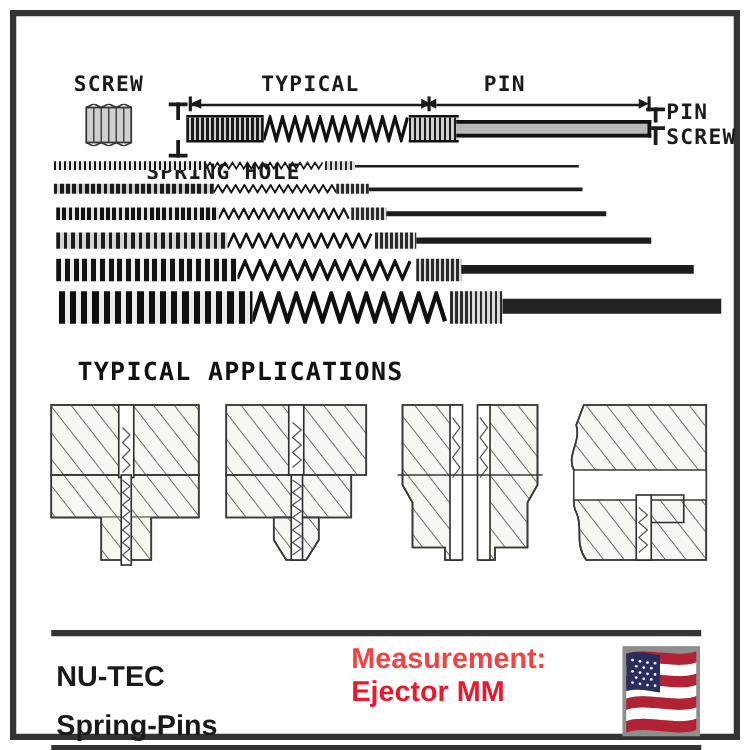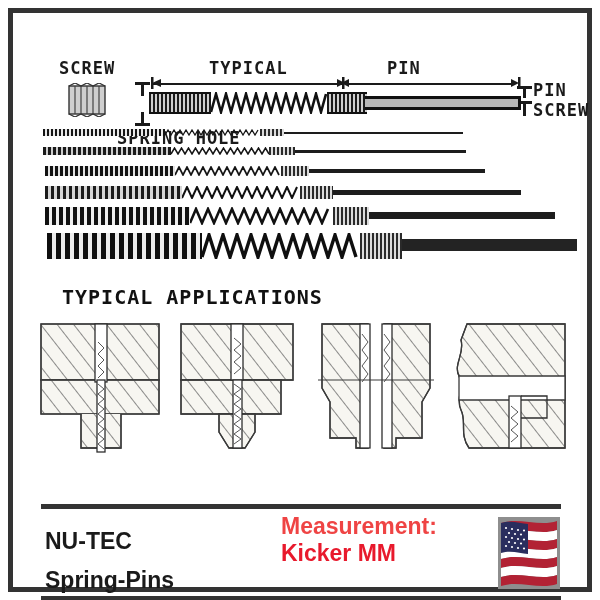--- a/index.html
+++ b/index.html
@@ -273,21 +273,21 @@
       
       
     </div>
 
     <div id="div-top"></div>
     <div id="footer">
       <div class="f-brand" style="top:15px;">NU-TEC</div>
       <div class="f-brand" style="top:54px;">Spring-Pins</div>
 
       <div class="f-meas" style="top:0;font-weight:bold;">Measurement:</div>
-      <div class="f-meas" style="top:27px;font-weight:bold;color:#e8192c;">Kicker MM</div>
+      <div class="f-meas" style="top:27px;font-weight:bold;color:#e8192c;">Ejector MM</div>
 
       <div id="flag">
         <svg width="62" height="72" viewBox="0 0 62 72" preserveAspectRatio="none">
           <rect width="62" height="72" fill="#8e8e8e"></rect>
           <g>
             <path d="M3 6 C20 0 42 10 59 4 L59 13 C42 19 20 9 3 15 Z" fill="#b22234"></path>
             <path d="M3 15 C20 9 42 19 59 13 L59 22 C42 28 20 18 3 24 Z" fill="#ffffff"></path>
             <path d="M3 24 C20 18 42 28 59 22 L59 31 C42 37 20 27 3 33 Z" fill="#b22234"></path>
             <path d="M3 33 C20 27 42 37 59 31 L59 40 C42 46 20 36 3 42 Z" fill="#ffffff"></path>
             <path d="M3 42 C20 36 42 46 59 40 L59 49 C42 55 20 45 3 51 Z" fill="#b22234"></path>

